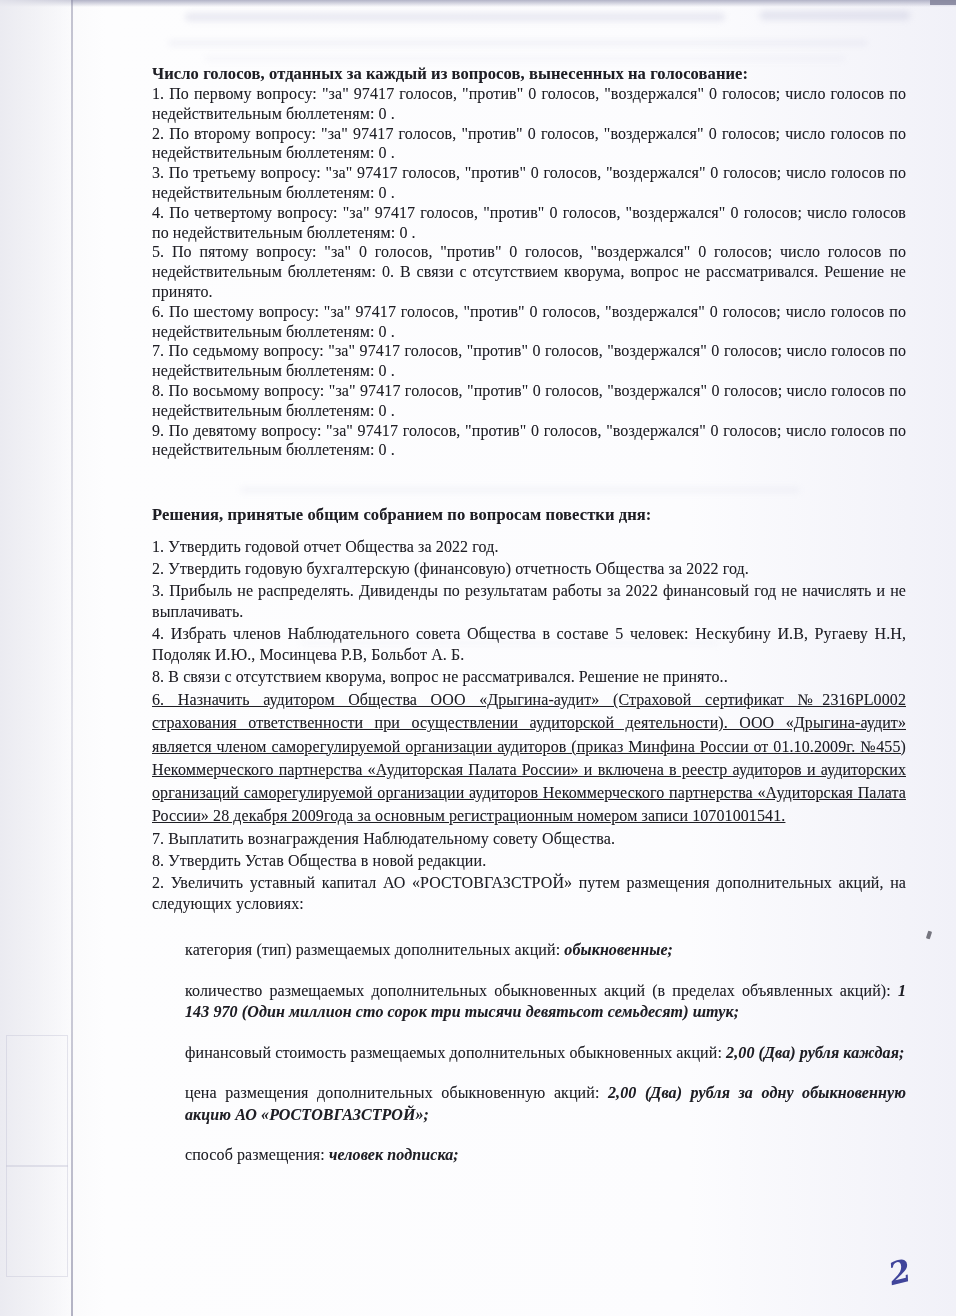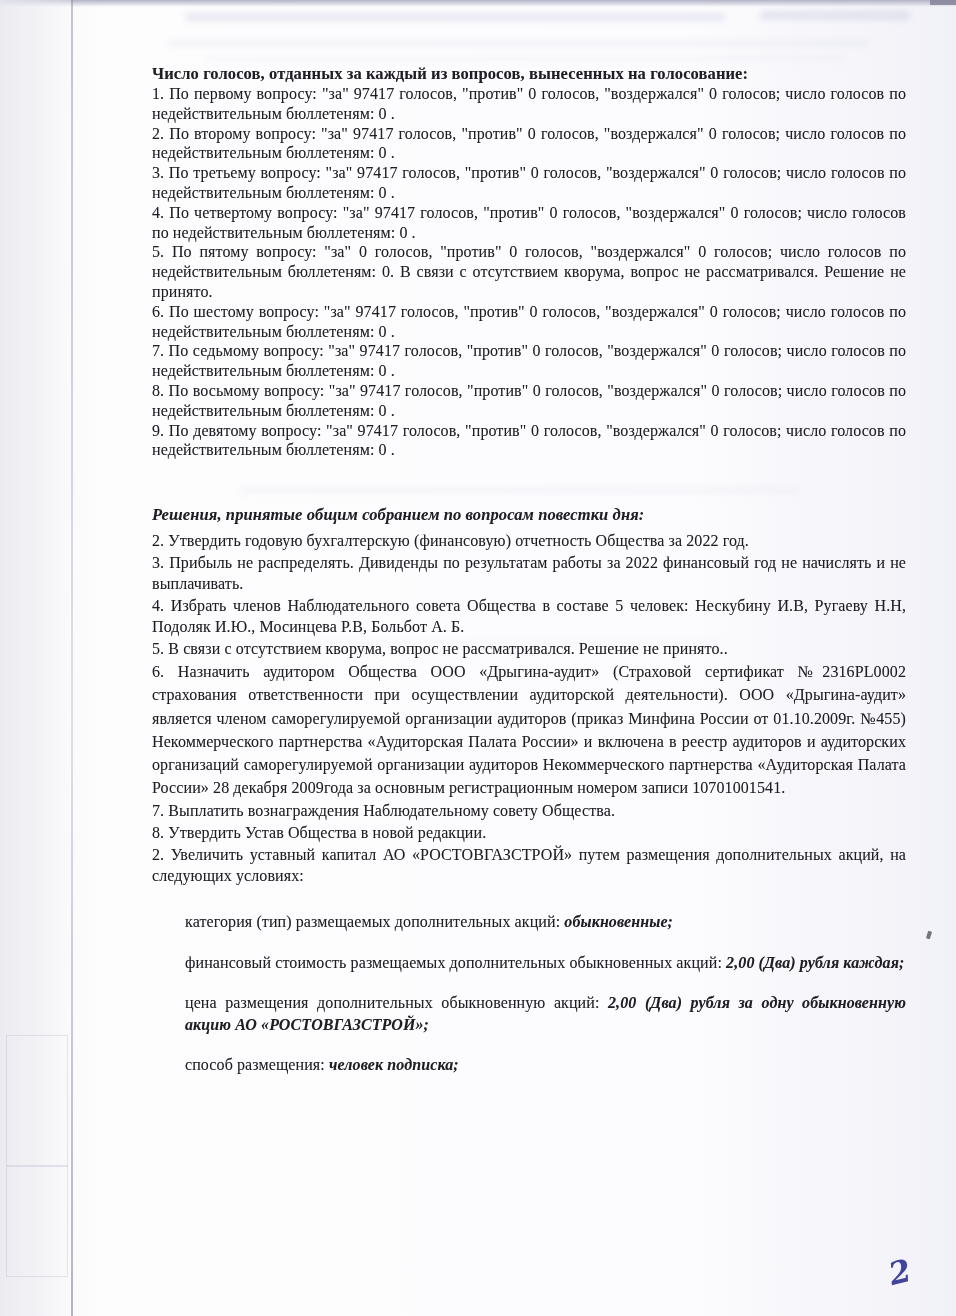--- a/index.html
+++ b/index.html
@@ -57,23 +57,23 @@
     color: #1e1e24; font-size: 16px; text-align: justify;
     letter-spacing: .1px;
     text-shadow: 0 0 .6px rgba(30,30,42,.3);
   }
   .content h2 {
     font-size: 16.5px; font-weight: bold; margin: 0; line-height: 20px;
     text-align: left;
   }
   .votes p { margin: 0; line-height: 19.8px; }
   .decisions { margin-top: 45px; }
-  .decisions h2 { margin-bottom: 5px; font-style: italic; }
+  .decisions h2 { margin-bottom: 11px; }
   .decisions p { margin: 0 0 1px 0; line-height: 21px; }
-  .decisions p.long { line-height: 23.2px; }
+  .decisions p.long { line-height: 23.2px; text-decoration: underline; }
   .conditions { margin-top: 25px; padding-left: 33px; }
   .conditions p { margin: 0 0 19px 0; line-height: 21.5px; }
   .cond-value { font-weight: bold; font-style: italic; }
   .pagenum {
     position: absolute; left: 889px; top: 1254px;
     font-size: 31px; font-style: italic; font-weight: bold;
     color: #40459b; transform: rotate(-14deg);
     font-family: "DejaVu Serif", serif;
     text-shadow: none;
   }
@@ -107,31 +107,33 @@
       <p>4. По четвертому вопросу: "за" 97417  голосов, "против" 0  голосов, "воздержался" 0 голосов; число голосов по недействительным бюллетеням: 0 .</p>
       <p>5. По пятому вопросу: "за" 0 голосов, "против" 0 голосов, "воздержался" 0 голосов; число голосов по недействительным бюллетеням: 0. В связи с отсутствием кворума, вопрос не рассматривался. Решение не принято.</p>
       <p>6. По шестому вопросу: "за" 97417  голосов, "против" 0  голосов, "воздержался" 0 голосов; число голосов по недействительным бюллетеням: 0 .</p>
       <p>7. По седьмому вопросу: "за" 97417  голосов, "против" 0  голосов, "воздержался" 0 голосов; число голосов по недействительным бюллетеням: 0 .</p>
       <p>8. По восьмому вопросу: "за" 97417  голосов, "против" 0  голосов, "воздержался" 0 голосов; число голосов по недействительным бюллетеням: 0 .</p>
       <p>9. По девятому вопросу: "за" 97417  голосов, "против" 0  голосов, "воздержался" 0 голосов; число голосов по недействительным бюллетеням: 0 .</p>
     </section>
 
     <section class="decisions">
       <h2>Решения, принятые общим собранием по вопросам повестки дня:</h2>
+      <p>1. Утвердить годовой отчет Общества за 2022 год.</p>
       <p>2. Утвердить годовую бухгалтерскую (финансовую) отчетность Общества за 2022 год.</p>
       <p>3. Прибыль не распределять. Дивиденды по результатам работы за 2022 финансовый год не начислять и не выплачивать.</p>
       <p>4. Избрать членов Наблюдательного совета Общества в составе 5 человек: Нескубину И.В, Ругаеву Н.Н,  Подоляк И.Ю., Мосинцева Р.В, Больбот А. Б.</p>
-      <p>5. В связи с отсутствием кворума, вопрос не рассматривался. Решение не принято..</p>
+      <p>8. В связи с отсутствием кворума, вопрос не рассматривался. Решение не принято..</p>
       <p class="long">6. Назначить аудитором Общества ООО «Дрыгина-аудит» (Страховой сертификат №2316PL0002 страхования ответственности при осуществлении аудиторской деятельности). ООО «Дрыгина-аудит» является членом саморегулируемой организации аудиторов (приказ Минфина России от 01.10.2009г. №455) Некоммерческого партнерства «Аудиторская Палата России» и включена в реестр аудиторов и аудиторских организаций саморегулируемой организации аудиторов Некоммерческого партнерства «Аудиторская Палата России» 28 декабря 2009года за основным регистрационным номером записи 10701001541.</p>
       <p>7. Выплатить вознаграждения Наблюдательному совету Общества.</p>
       <p>8. Утвердить Устав Общества в новой редакции.</p>
       <p>2. Увеличить уставный капитал АО «РОСТОВГАЗСТРОЙ» путем размещения дополнительных акций, на следующих условиях:</p>
 
       <div class="conditions">
         <p><span>категория (тип) размещаемых дополнительных акций: </span><span class="cond-value">обыкновенные;</span></p>
+        <p><span>количество размещаемых дополнительных обыкновенных акций (в пределах объявленных акций): </span><span class="cond-value">1 143 970 (Один миллион сто сорок три тысячи девятьсот семьдесят) штук;</span></p>
         <p><span>финансовый стоимость размещаемых дополнительных обыкновенных акций: </span><span class="cond-value">2,00 (Два) рубля каждая;</span></p>
         <p><span>цена размещения дополнительных обыкновенную акций: </span><span class="cond-value">2,00 (Два) рубля за одну обыкновенную акцию АО «РОСТОВГАЗСТРОЙ»;</span></p>
         <p><span>способ размещения: </span><span class="cond-value">человек подписка;</span></p>
       </div>
     </section>
 
   </div>
 
   <div class="pagenum">2</div>
 

